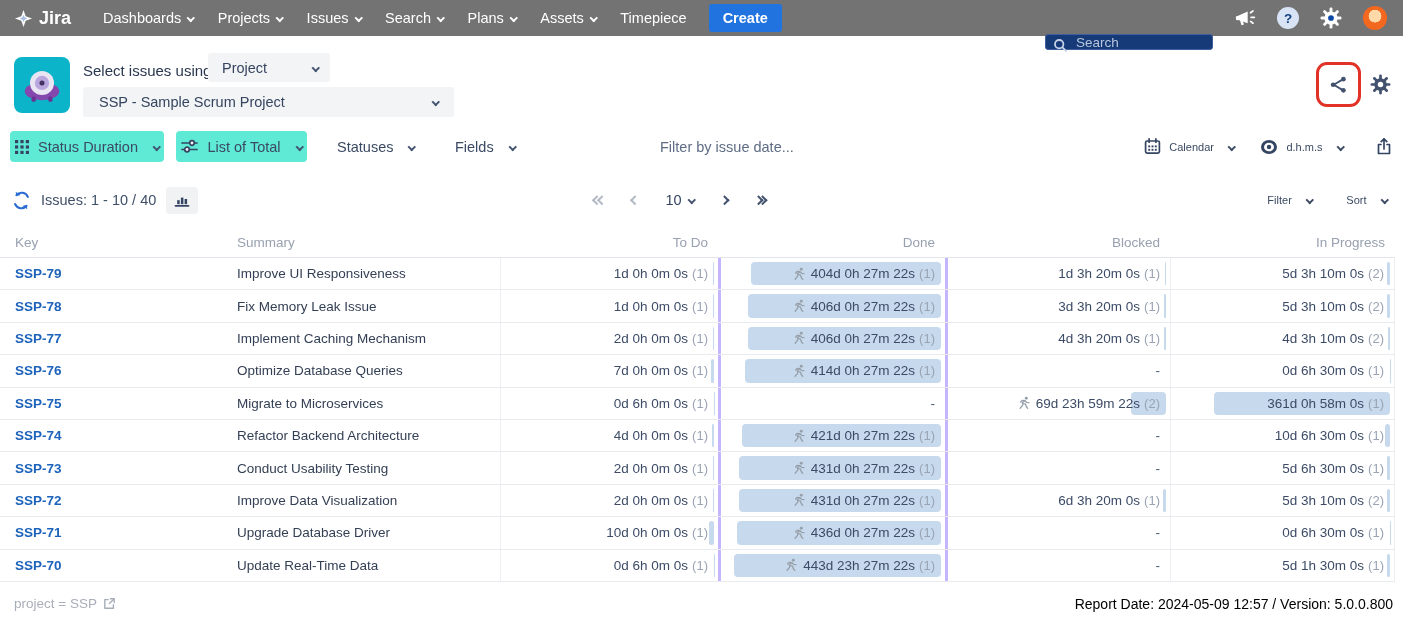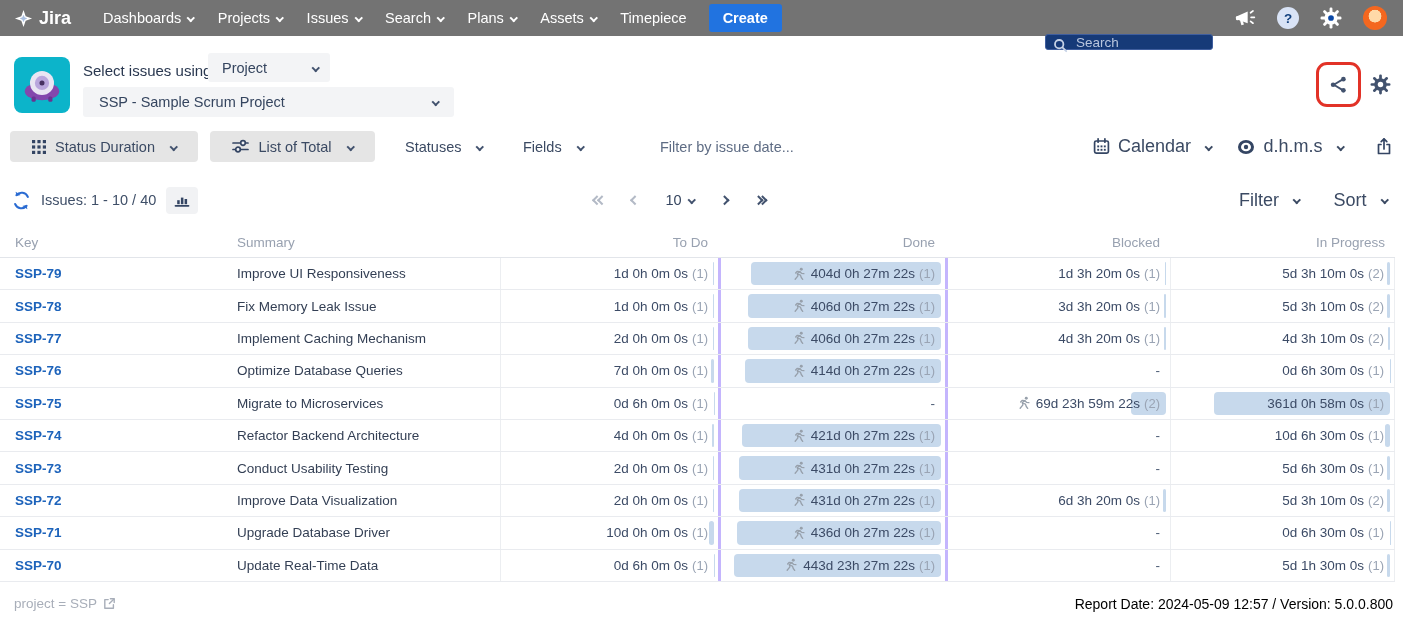--- a/index.html
+++ b/index.html
@@ -41,29 +41,29 @@
   .dd-mode { position:absolute; left:208px; top:53px; width:122px; height:29px; padding:0 12px 0 14px; }
   .dd-project { position:absolute; left:83px; top:87px; width:371px; height:30px; padding:0 16px; }
   .hdr-icons { position:absolute; top:62px; right:12px; display:flex; align-items:center; gap:9px; }
   .share-ring { width:45px; height:45px; border:3px solid #e23227; border-radius:11px;
                 display:flex; align-items:center; justify-content:center; }
   .ic-btn { display:inline-flex; align-items:center; justify-content:center; cursor:pointer; color:#344563; }
 
   
   .toolbar { position:absolute; top:131px; left:0; width:1403px; height:32px; }
   .tb-left { position:absolute; left:10px; top:0; display:flex; align-items:center; gap:12px; }
-  .tb-btn { height:31px; display:flex; align-items:center; gap:9px; background:#e5e5e5; border-radius:4px;
-            padding:0 22px; color:#3b4a63; font-size:14.5px; font-weight:500; cursor:pointer; }
+  .tb-btn { height:31px; display:flex; align-items:center; gap:9px; background:#5eead4; border-radius:4px;
+            padding:0 5px; color:#3b4a63; font-size:14.5px; font-weight:500; cursor:pointer; }
   .tb-plain { background:transparent; padding:0 10px; margin-left:8px; }
   .tb-btn .chev, .tb-plain .chev { color:#42526e; }
   .date-input { position:absolute; left:660px; top:2px; width:220px; height:28px; border:none; outline:none;
                 font-family:inherit; font-size:14.5px; color:#5e6c84; background:transparent; }
   .date-input::placeholder { color:#5e6c84; }
   .tb-right { position:absolute; right:10px; top:0; display:flex; align-items:center; gap:26px; height:31px; }
-  .tb-item { display:flex; align-items:center; gap:8px; color:#3b4a63; font-size:18px; font-weight:500; cursor:pointer; }
+  .tb-item { display:flex; align-items:center; gap:8px; color:#3b4a63; font-size:11px; font-weight:500; cursor:pointer; }
 
   
   .pager-row { position:absolute; top:184px; left:0; width:1403px; height:32px; }
   .pg-left { position:absolute; left:12px; top:0; display:flex; align-items:center; gap:10px; height:32px; }
   .issues-label { color:#3f4f68; font-size:14.5px; }
   .chart-btn { width:32px; height:27px; background:#f1f2f4; border-radius:4px; display:flex;
                align-items:center; justify-content:center; cursor:pointer; }
   .pg-center { position:absolute; left:594px; top:0; display:flex; align-items:center; gap:27px; height:32px; }
   .pch { display:inline-flex; cursor:pointer; }
   .pch i { display:inline-block; width:6.5px; height:6.5px; border-right:2.2px solid; border-bottom:2.2px solid; }

